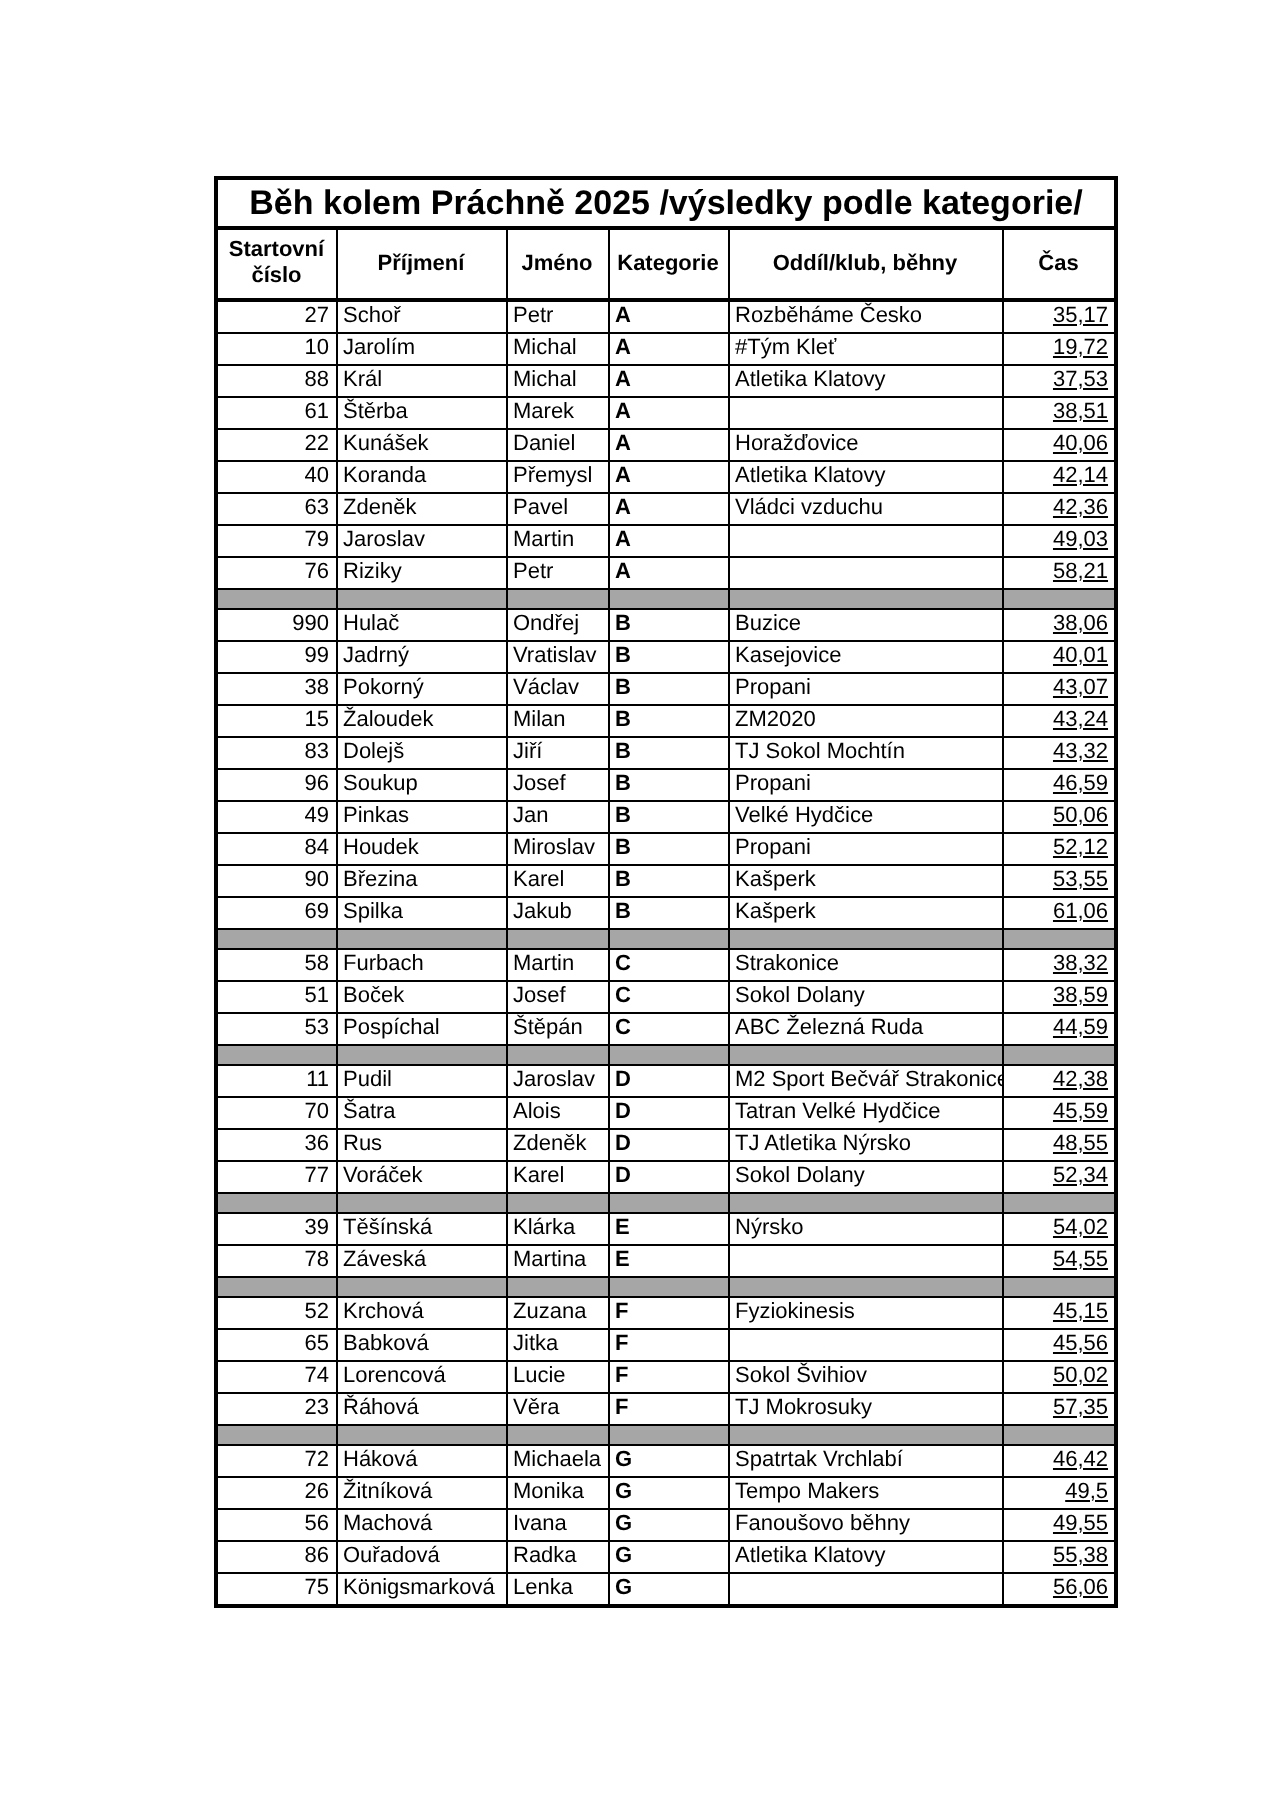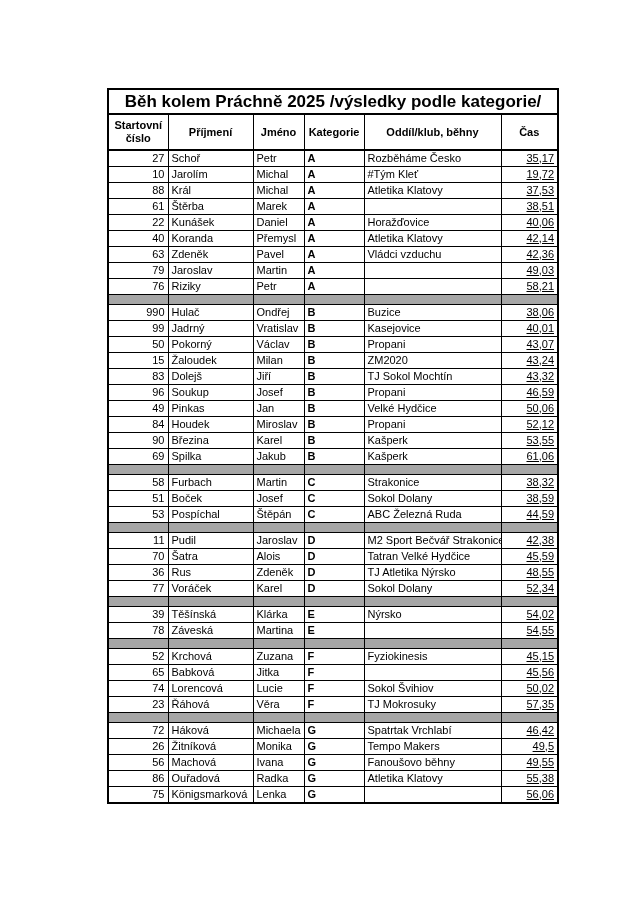--- a/index.html
+++ b/index.html
@@ -186,21 +186,21 @@
         </tr>
         <tr>
           <td class="num">99</td>
           <td>Jadrný</td>
           <td>Vratislav</td>
           <td class="cat">B</td>
           <td>Kasejovice</td>
           <td class="time">40,01</td>
         </tr>
         <tr>
-          <td class="num">50</td>
+          <td class="num">38</td>
           <td>Pokorný</td>
           <td>Václav</td>
           <td class="cat">B</td>
           <td>Propani</td>
           <td class="time">43,07</td>
         </tr>
         <tr>
           <td class="num">15</td>
           <td>Žaloudek</td>
           <td>Milan</td>

